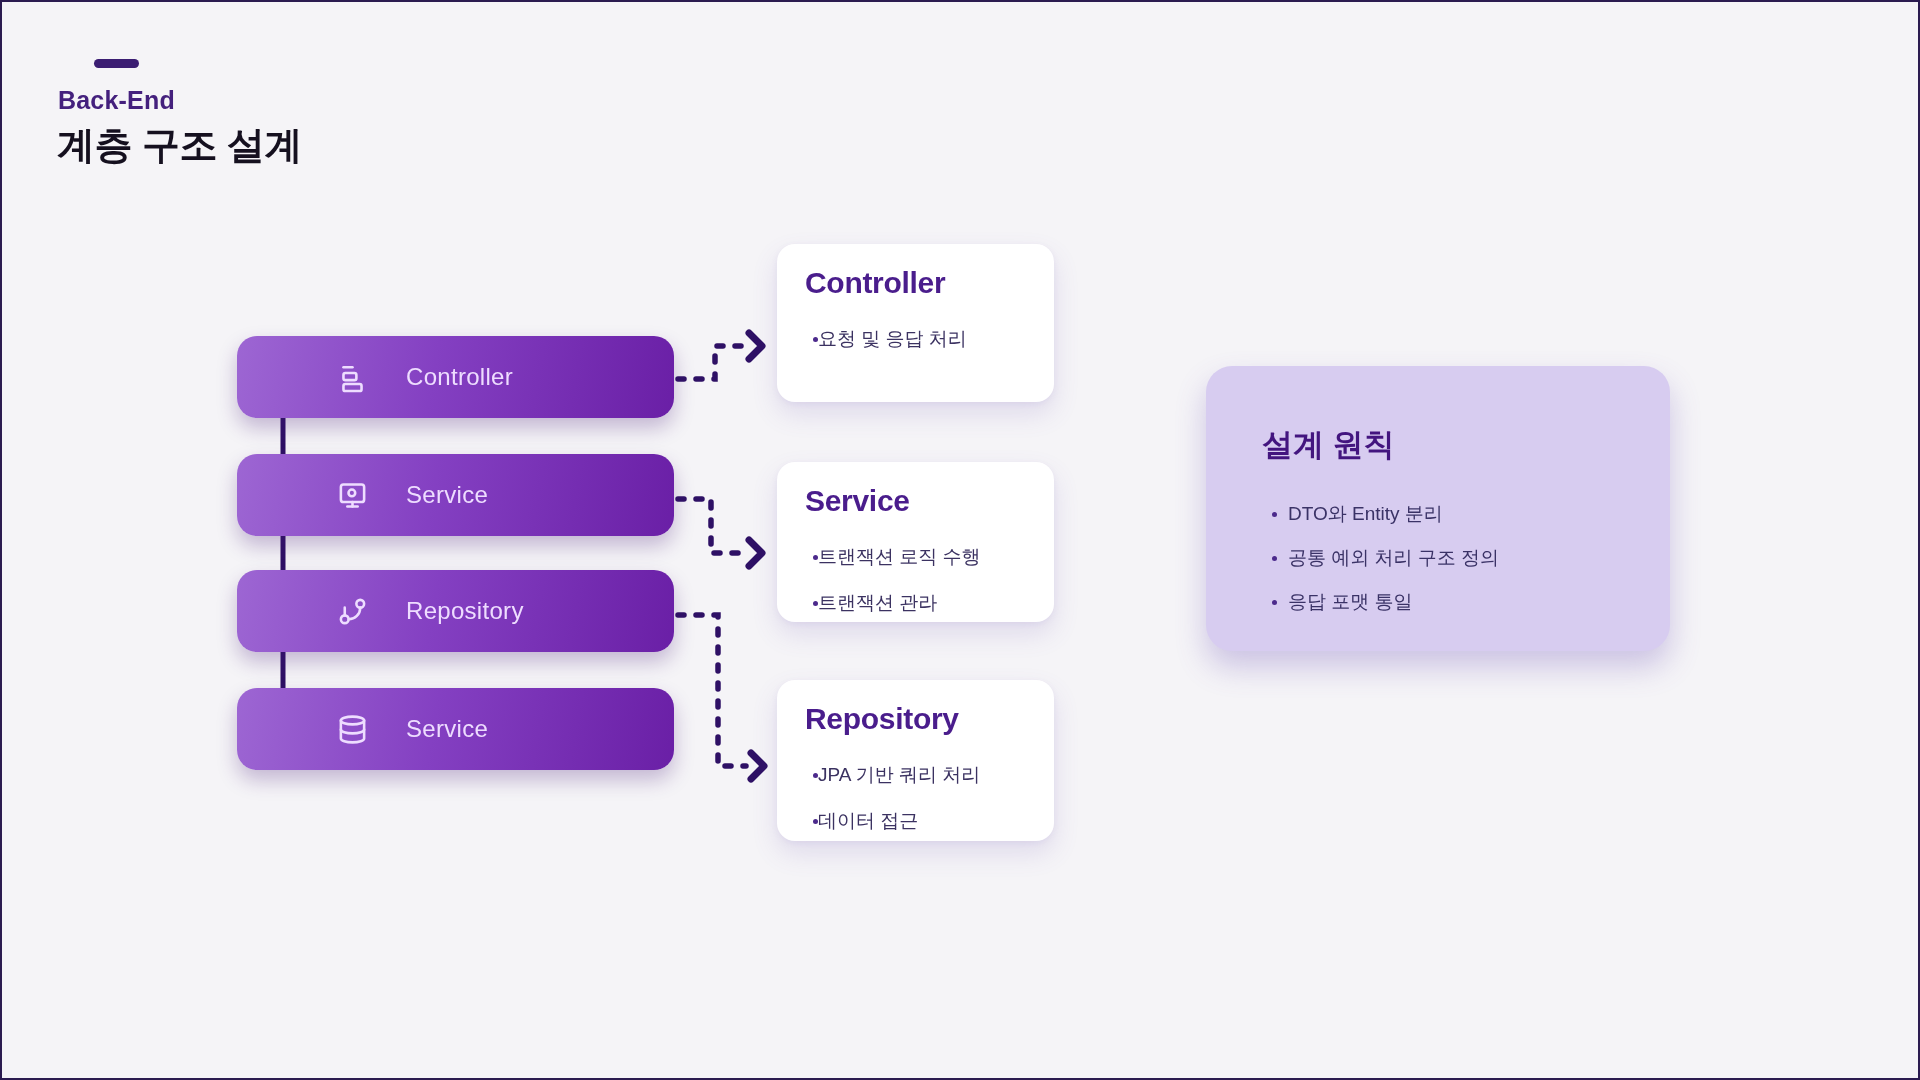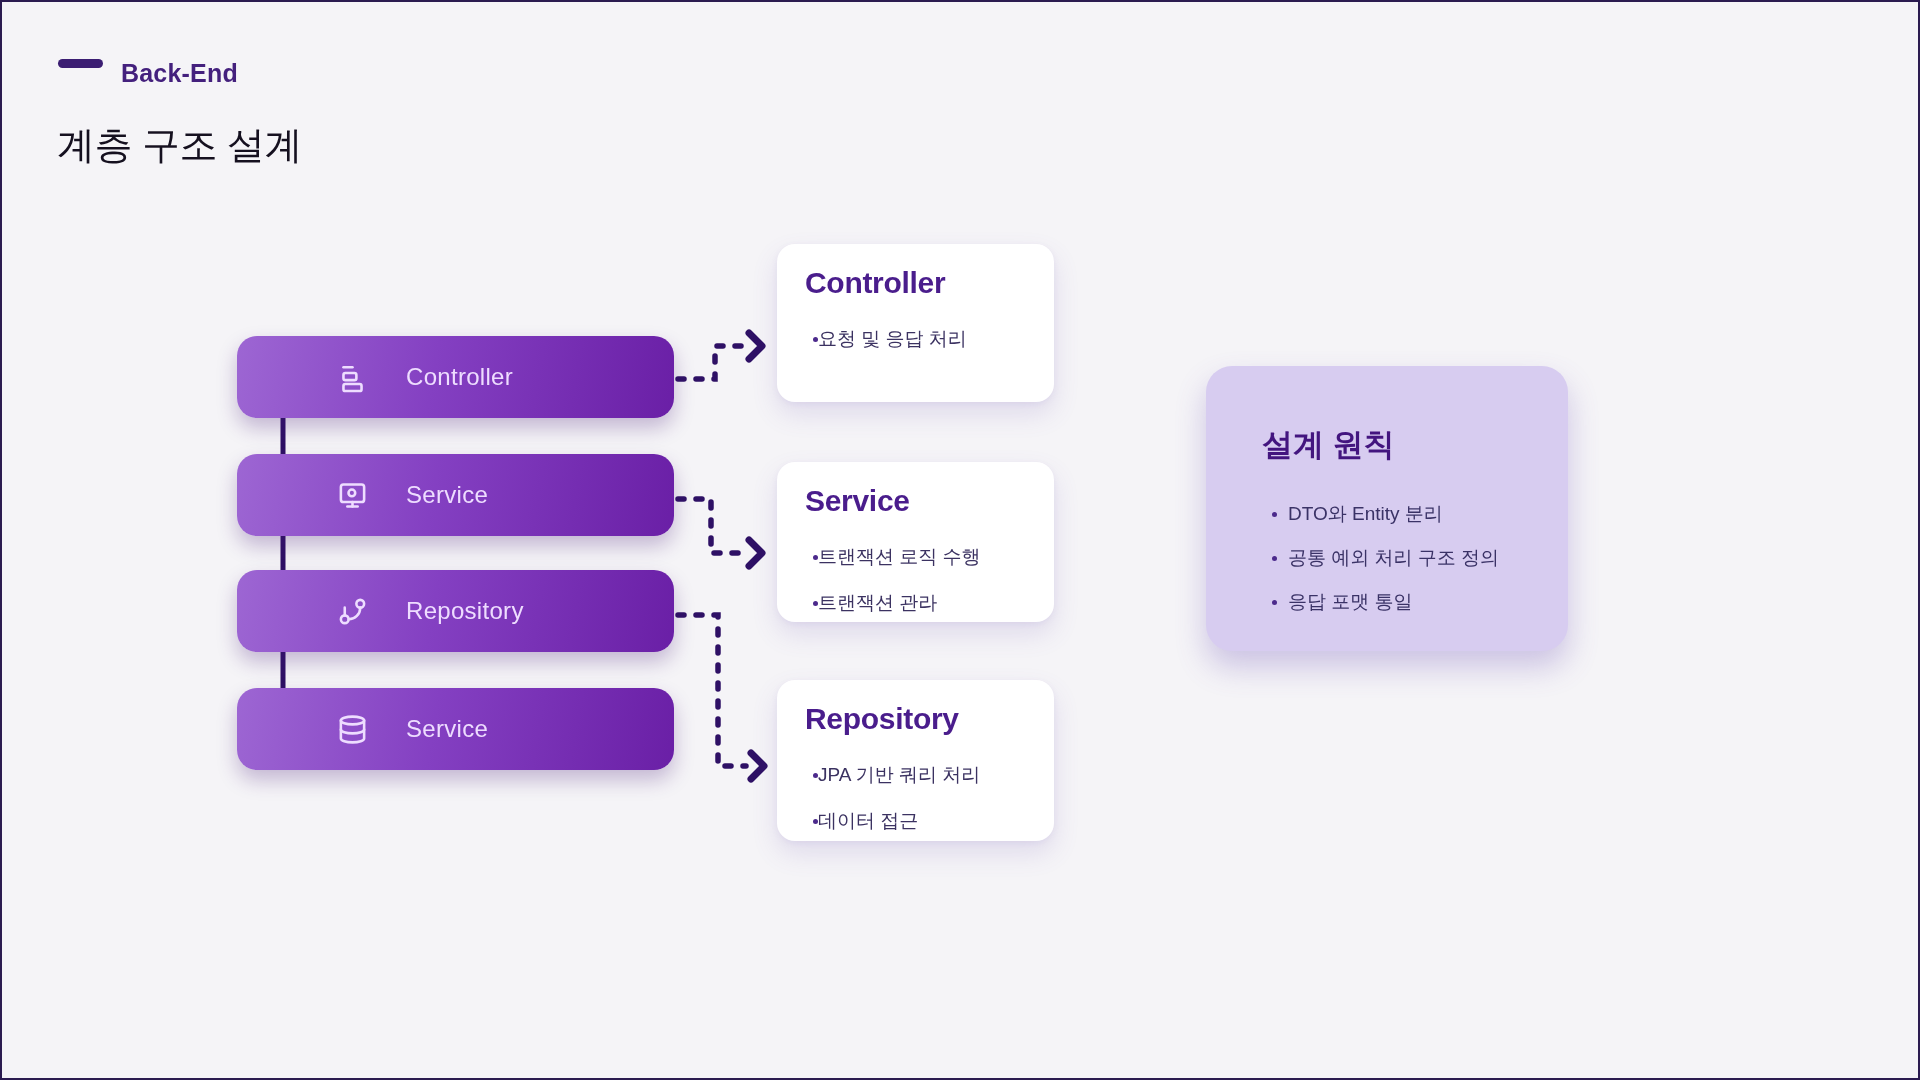--- a/index.html
+++ b/index.html
@@ -14,34 +14,34 @@
     height: 1080px;
     background: #f5f4f7;
     border: 2px solid #2b1b50;
     overflow: hidden;
   }
 
   
   .eyebrow-row {
     position: absolute;
     left: 56px; top: 57px;
-    display: flex; gap: 18px;
+    display: flex; align-items: center; gap: 18px; flex-direction: column;
   }
   .eyebrow-dash {
     width: 45px; height: 9px; border-radius: 5px;
     background: #3b1d72;
   }
   .eyebrow-label {
     font-size: 25px; font-weight: bold; color: #44207d;
     letter-spacing: 0.2px;
   }
   .page-title {
     position: absolute;
     left: 55px; top: 118px;
-    font-size: 38px; font-weight: 400; color: #15101f;
+    font-size: 38px; font-weight: 700; color: #15101f;
     letter-spacing: -0.5px;
   }
   .page-subtitle {
     position: absolute;
     left: 56px; top: 178px;
     font-size: 20px; color: #454060;
   }
 
   
   .layer-box {
@@ -77,21 +77,21 @@
   }
   .bullet-dot {
     width: 5px; height: 5px; border-radius: 50%;
     background: #4c2a8c; flex: 0 0 auto;
   }
   .bullet-text { font-size: 19px; color: #3b3261; }
 
   
   .principles-card {
     position: absolute;
-    left: 1204px; top: 364px; width: 362px; height: 285px;
+    left: 1204px; top: 364px; width: 464px; height: 285px;
     background: #d7ccf0;
     border-radius: 26px;
     box-shadow: 0 16px 30px rgba(110, 84, 182, 0.30);
     padding: 58px 56px 0 56px;
   }
   .principles-card .card-title {
     font-size: 31px; font-weight: 800; color: #43157f;
     margin-bottom: 26px;
   }
   .principles-card .bullet-row { padding: 9px 0 9px 10px; gap: 11px; }

